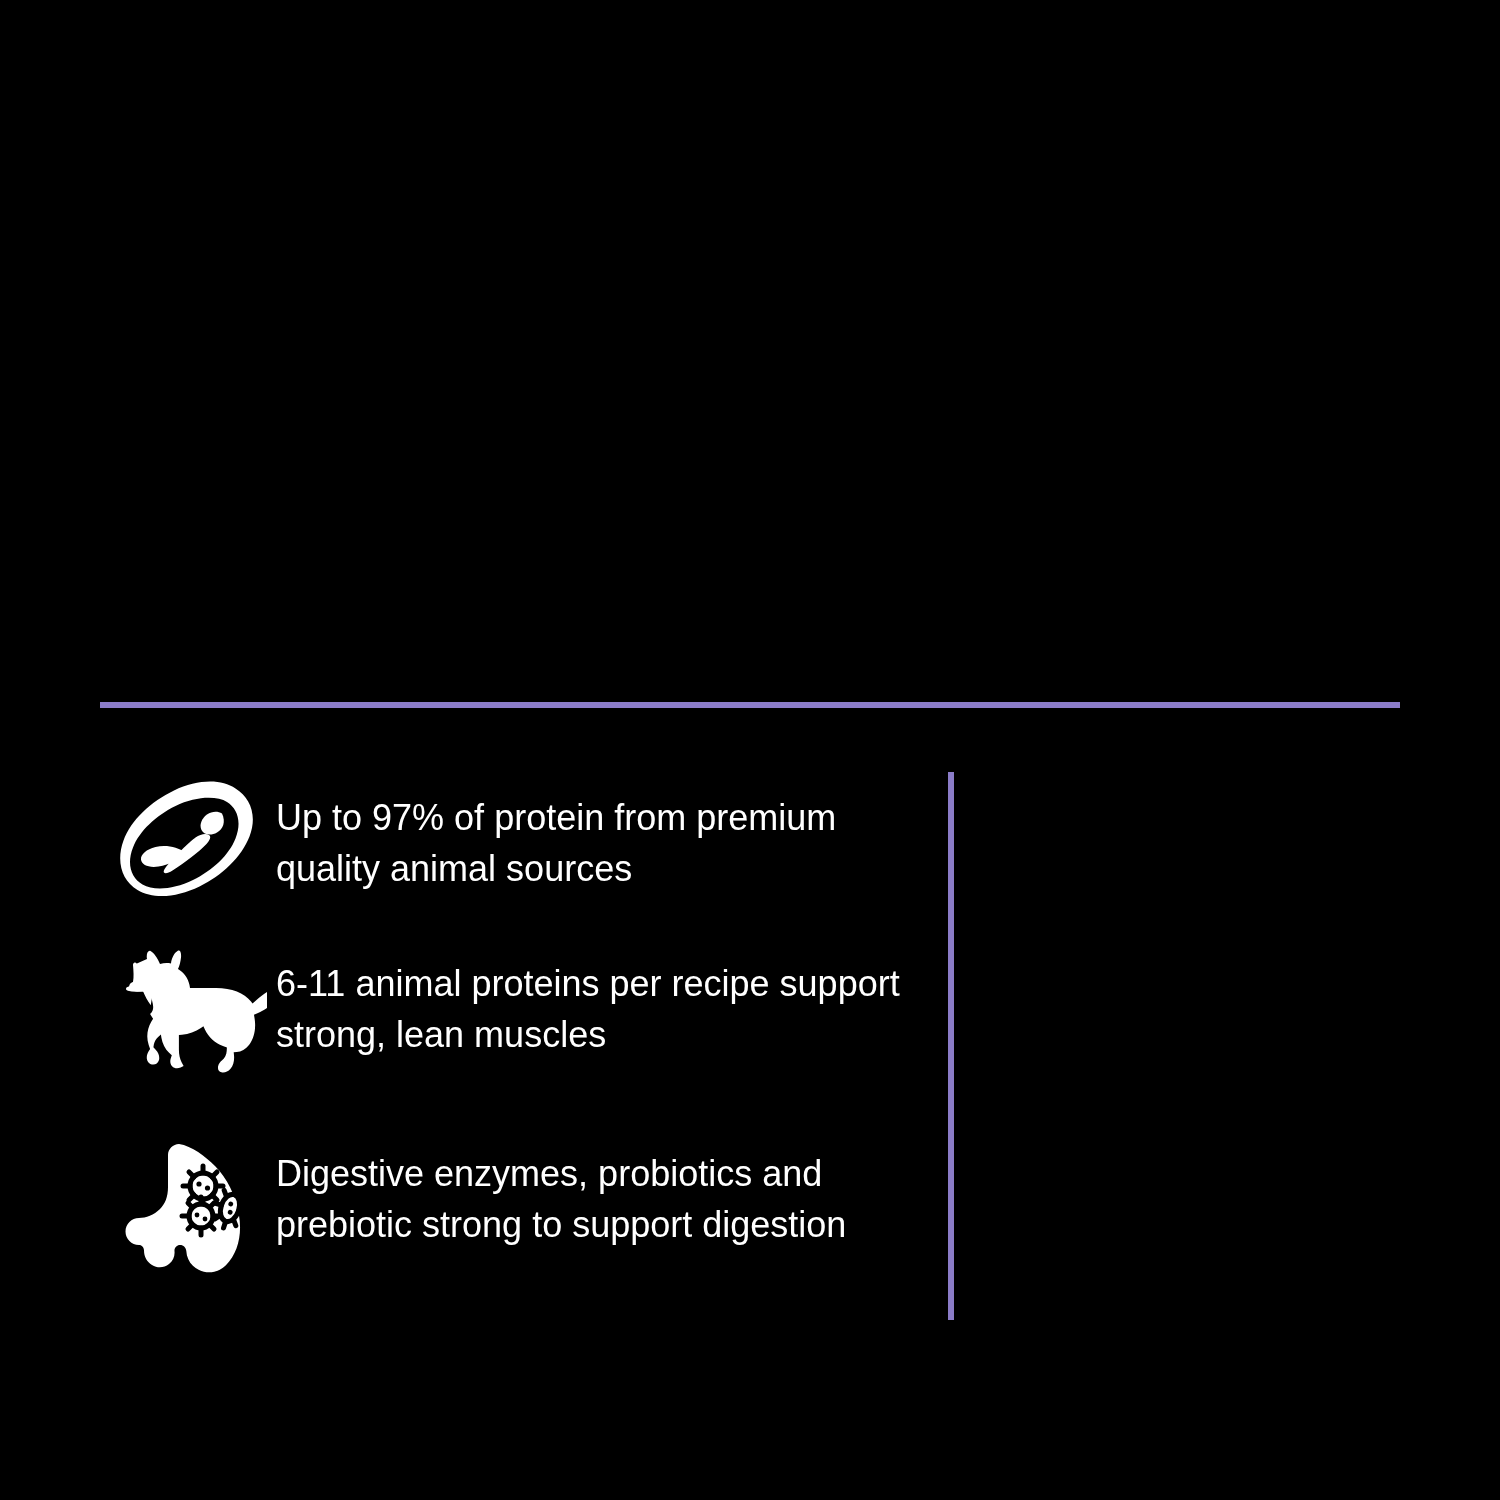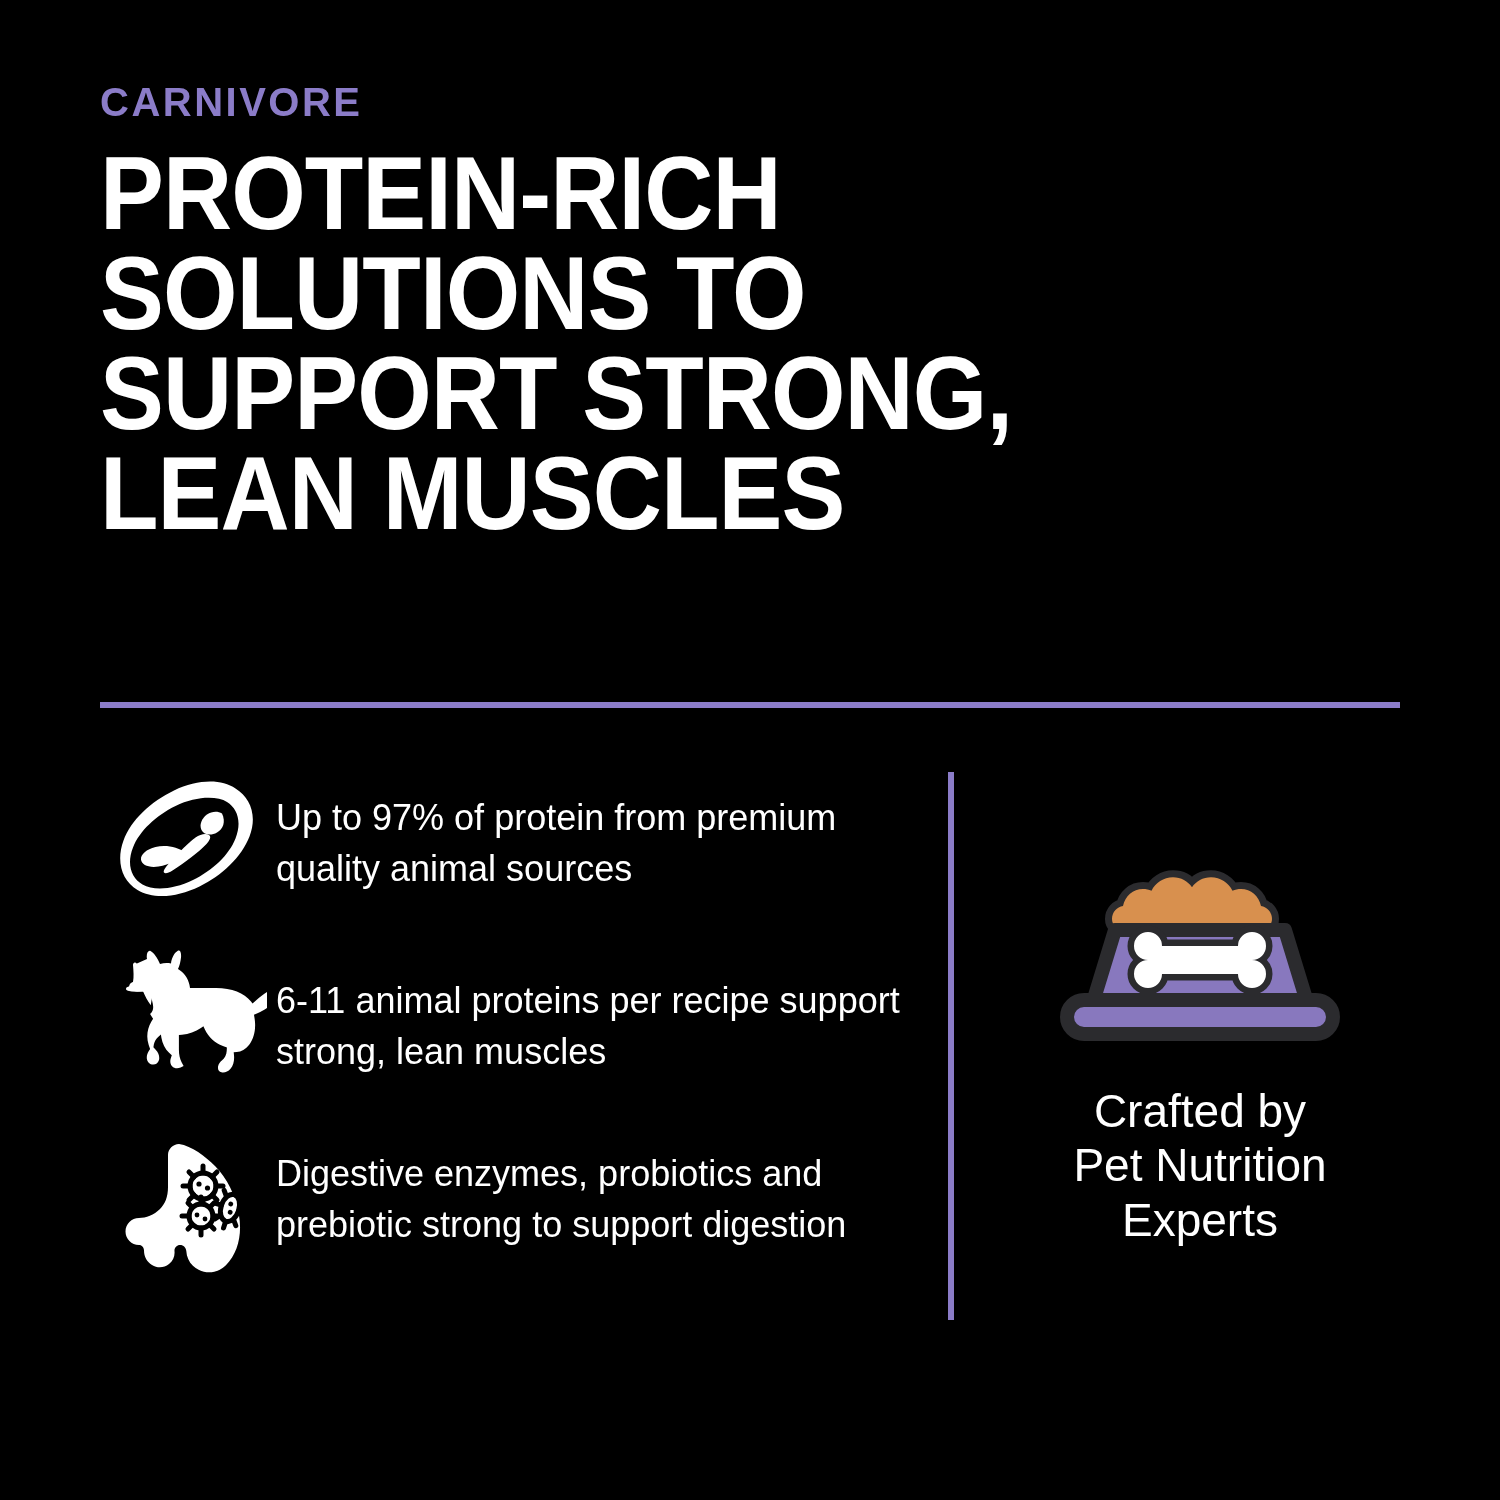--- a/index.html
+++ b/index.html
@@ -105,21 +105,21 @@
     font-weight: 400;
     font-size: 36px;
     line-height: 1.42;
     color: #ffffff;
     padding-top: 14px;
   }
 
   .f-1 .feature-icon { height: 122px; }
   .f-2 .feature-icon { height: 150px; }
   .f-3 .feature-icon { height: 160px; }
-  .f-2 { margin-bottom: 40px; align-items: center; }
+  .f-2 { margin-bottom: 40px; }
 
   
   .right-panel {
     position: absolute;
     left: 980px;
     top: 830px;
     width: 440px;
     text-align: center;
   }
 
@@ -137,30 +137,20 @@
     color: #ffffff;
     letter-spacing: 0px;
   }
   .crafted span { display:block; white-space: nowrap; }
 </style>
 </head>
 <body>
 
 <div class="page">
 
-  <div class="header">
-    <div class="eyebrow">CARNIVORE</div>
-
-    <div class="headline">
-      <span class="hl-line">PROTEIN-RICH</span>
-      <span class="hl-line">SOLUTIONS TO</span>
-      <span class="hl-line">SUPPORT STRONG,</span>
-      <span class="hl-line">LEAN MUSCLES</span>
-    </div>
-  </div>
 
   <div class="hrule"></div>
   <div class="vrule"></div>
 
   <div class="features">
 
     <div class="feature f-1">
       <div class="feature-icon">
         <svg width="150" height="118" viewBox="0 0 150 118" aria-hidden="true">
           <g fill="#ffffff">
@@ -242,67 +232,14 @@
               <circle cx="1.5" cy="4" r="2.4" fill="#000000"></circle>
             </g>
           </g>
         </svg>
       </div>
       <div class="feature-text">Digestive enzymes, probiotics and prebiotic strong to support digestion</div>
     </div>
 
   </div>
 
-  <div class="right-panel">
-
-    <div class="bowl-wrap">
-      <svg width="294" height="220" viewBox="0 0 294 220" aria-hidden="true">
-
-        <path d="M70 100
-                 c-6 0 -11 -5 -11 -11 0 -7 5 -12 11 -13
-                 2 -10 10 -17 20 -17 3 0 6 0.6 8.5 1.8
-                 4 -8 12 -13.5 21.5 -13.5 8 0 15 4 19 10
-                 4 -6 11 -10 19 -10 9.5 0 17.5 5.5 21.5 13.5
-                 2.5 -1.2 5.5 -1.8 8.5 -1.8 10 0 18 7 20 17
-                 6 1 11 6 11 13 0 6 -5 11 -11 11
-                 z" fill="#D8904E" stroke="#2B2B2E" stroke-width="14" stroke-linejoin="round"></path>
-        <path d="M70 100
-                 c-6 0 -11 -5 -11 -11 0 -7 5 -12 11 -13
-                 2 -10 10 -17 20 -17 3 0 6 0.6 8.5 1.8
-                 4 -8 12 -13.5 21.5 -13.5 8 0 15 4 19 10
-                 4 -6 11 -10 19 -10 9.5 0 17.5 5.5 21.5 13.5
-                 2.5 -1.2 5.5 -1.8 8.5 -1.8 10 0 18 7 20 17
-                 6 1 11 6 11 13 0 6 -5 11 -11 11
-                 z" fill="#D8904E"></path>
-
-        <path d="M62 100 h170 l22 72 H40 Z" fill="#8878BE" stroke="#2B2B2E" stroke-width="14" stroke-linejoin="round"></path>
-
-        <g transform="translate(147,136)">
-          <path d="M-52 -6
-                   a14 14 0 1 1 14 -14
-                   a13 13 0 0 1 0 0
-                   h76
-                   a14 14 0 1 1 14 14
-                   a14 14 0 1 1 -14 14
-                   h-76
-                   a14 14 0 1 1 -14 -14 z" fill="#FFFFFF" stroke="#2B2B2E" stroke-width="13" stroke-linejoin="round"></path>
-          <path d="M-52 -6
-                   a14 14 0 1 1 14 -14
-                   h76
-                   a14 14 0 1 1 14 14
-                   a14 14 0 1 1 -14 14
-                   h-76
-                   a14 14 0 1 1 -14 -14 z" fill="#FFFFFF"></path>
-        </g>
-
-        <rect x="14" y="170" width="266" height="34" rx="17" fill="#8878BE" stroke="#2B2B2E" stroke-width="14"></rect>
-      </svg>
-    </div>
-
-    <div class="crafted">
-      <span>Crafted by</span>
-      <span>Pet Nutrition</span>
-      <span>Experts</span>
-    </div>
-
-  </div>
 
 </div>
 
 </body></html>

